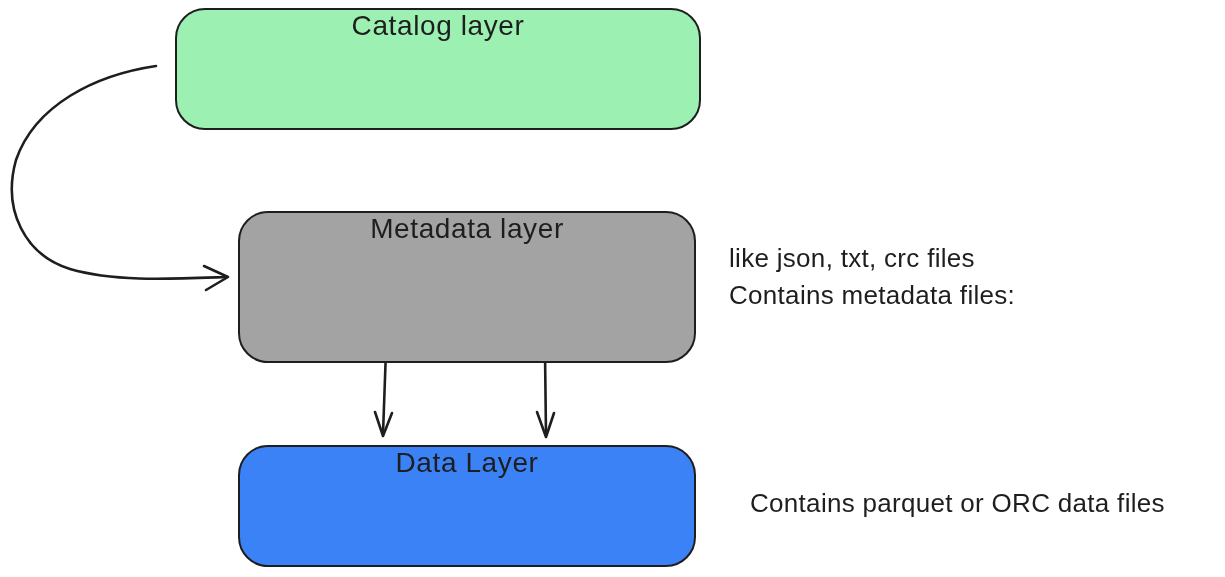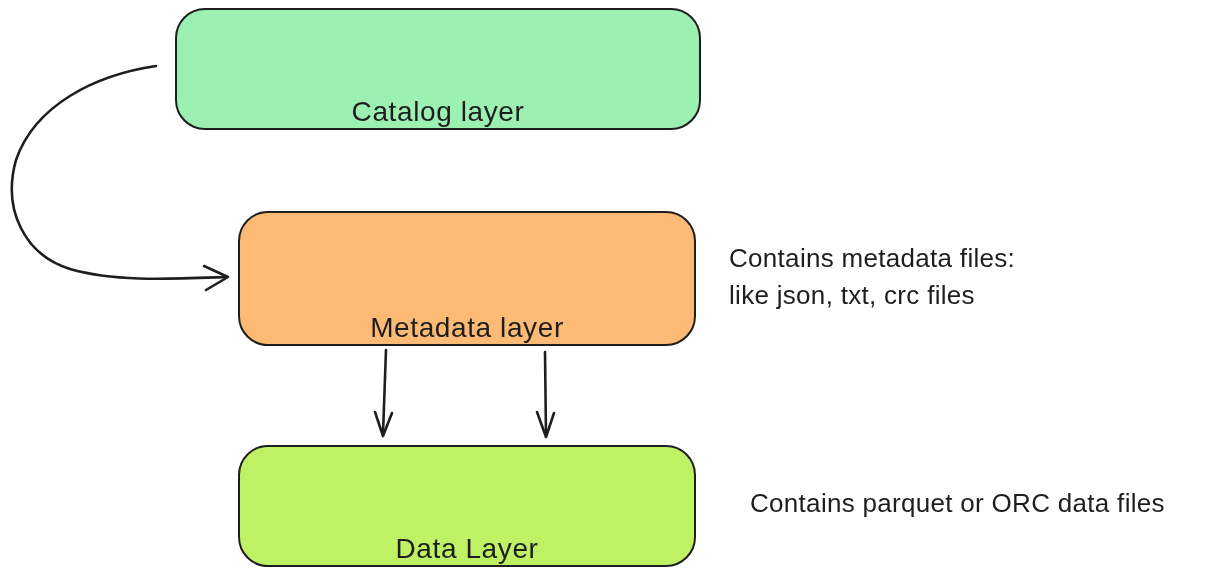--- a/index.html
+++ b/index.html
@@ -15,43 +15,43 @@
     font-family: "Liberation Sans", sans-serif;
     overflow: hidden;
     color: #1e1e1e;
   }
   .node {
     position: absolute;
     box-sizing: border-box;
     border: 2.5px solid #1e1e1e;
     border-radius: 30px;
     display: flex;
-    align-items: flex-end;
+    align-items: flex-start;
     justify-content: center;
   }
   .node-label {
     font-size: 28px;
     letter-spacing: 0.6px;
     color: #1e1e1e;
     white-space: nowrap;
   }
   #node-catalog {
     left: 175px; top: 8px;
     width: 526px; height: 122px;
     background: #9bf0b2;
   }
   #node-metadata {
     left: 238px; top: 211px;
-    width: 458px; height: 135px;
-    background: #fdba74;
+    width: 458px; height: 152px;
+    background: #a3a3a3;
   }
   #node-data {
     left: 238px; top: 445px;
     width: 458px; height: 122px;
-    background: #bef264;
+    background: #3b82f6;
   }
   .note {
     position: absolute;
     font-size: 26px;
     line-height: 37px;
     letter-spacing: 0.3px;
     color: #1e1e1e;
     white-space: nowrap;
   }
   #note-metadata { left: 729px; top: 240px; }
@@ -100,21 +100,21 @@
 
   <div class="node" id="node-metadata">
     <span class="node-label">Metadata layer</span>
   </div>
 
   <div class="node" id="node-data">
     <span class="node-label">Data Layer</span>
   </div>
 
   <div class="note" id="note-metadata">
+    <div>like json, txt, crc files</div>
     <div>Contains metadata files:</div>
-    <div>like json, txt, crc files</div>
   </div>
 
   <div class="note" id="note-data">
     <div>Contains parquet or ORC data files</div>
   </div>
 
 </div>
 
 </body></html>

